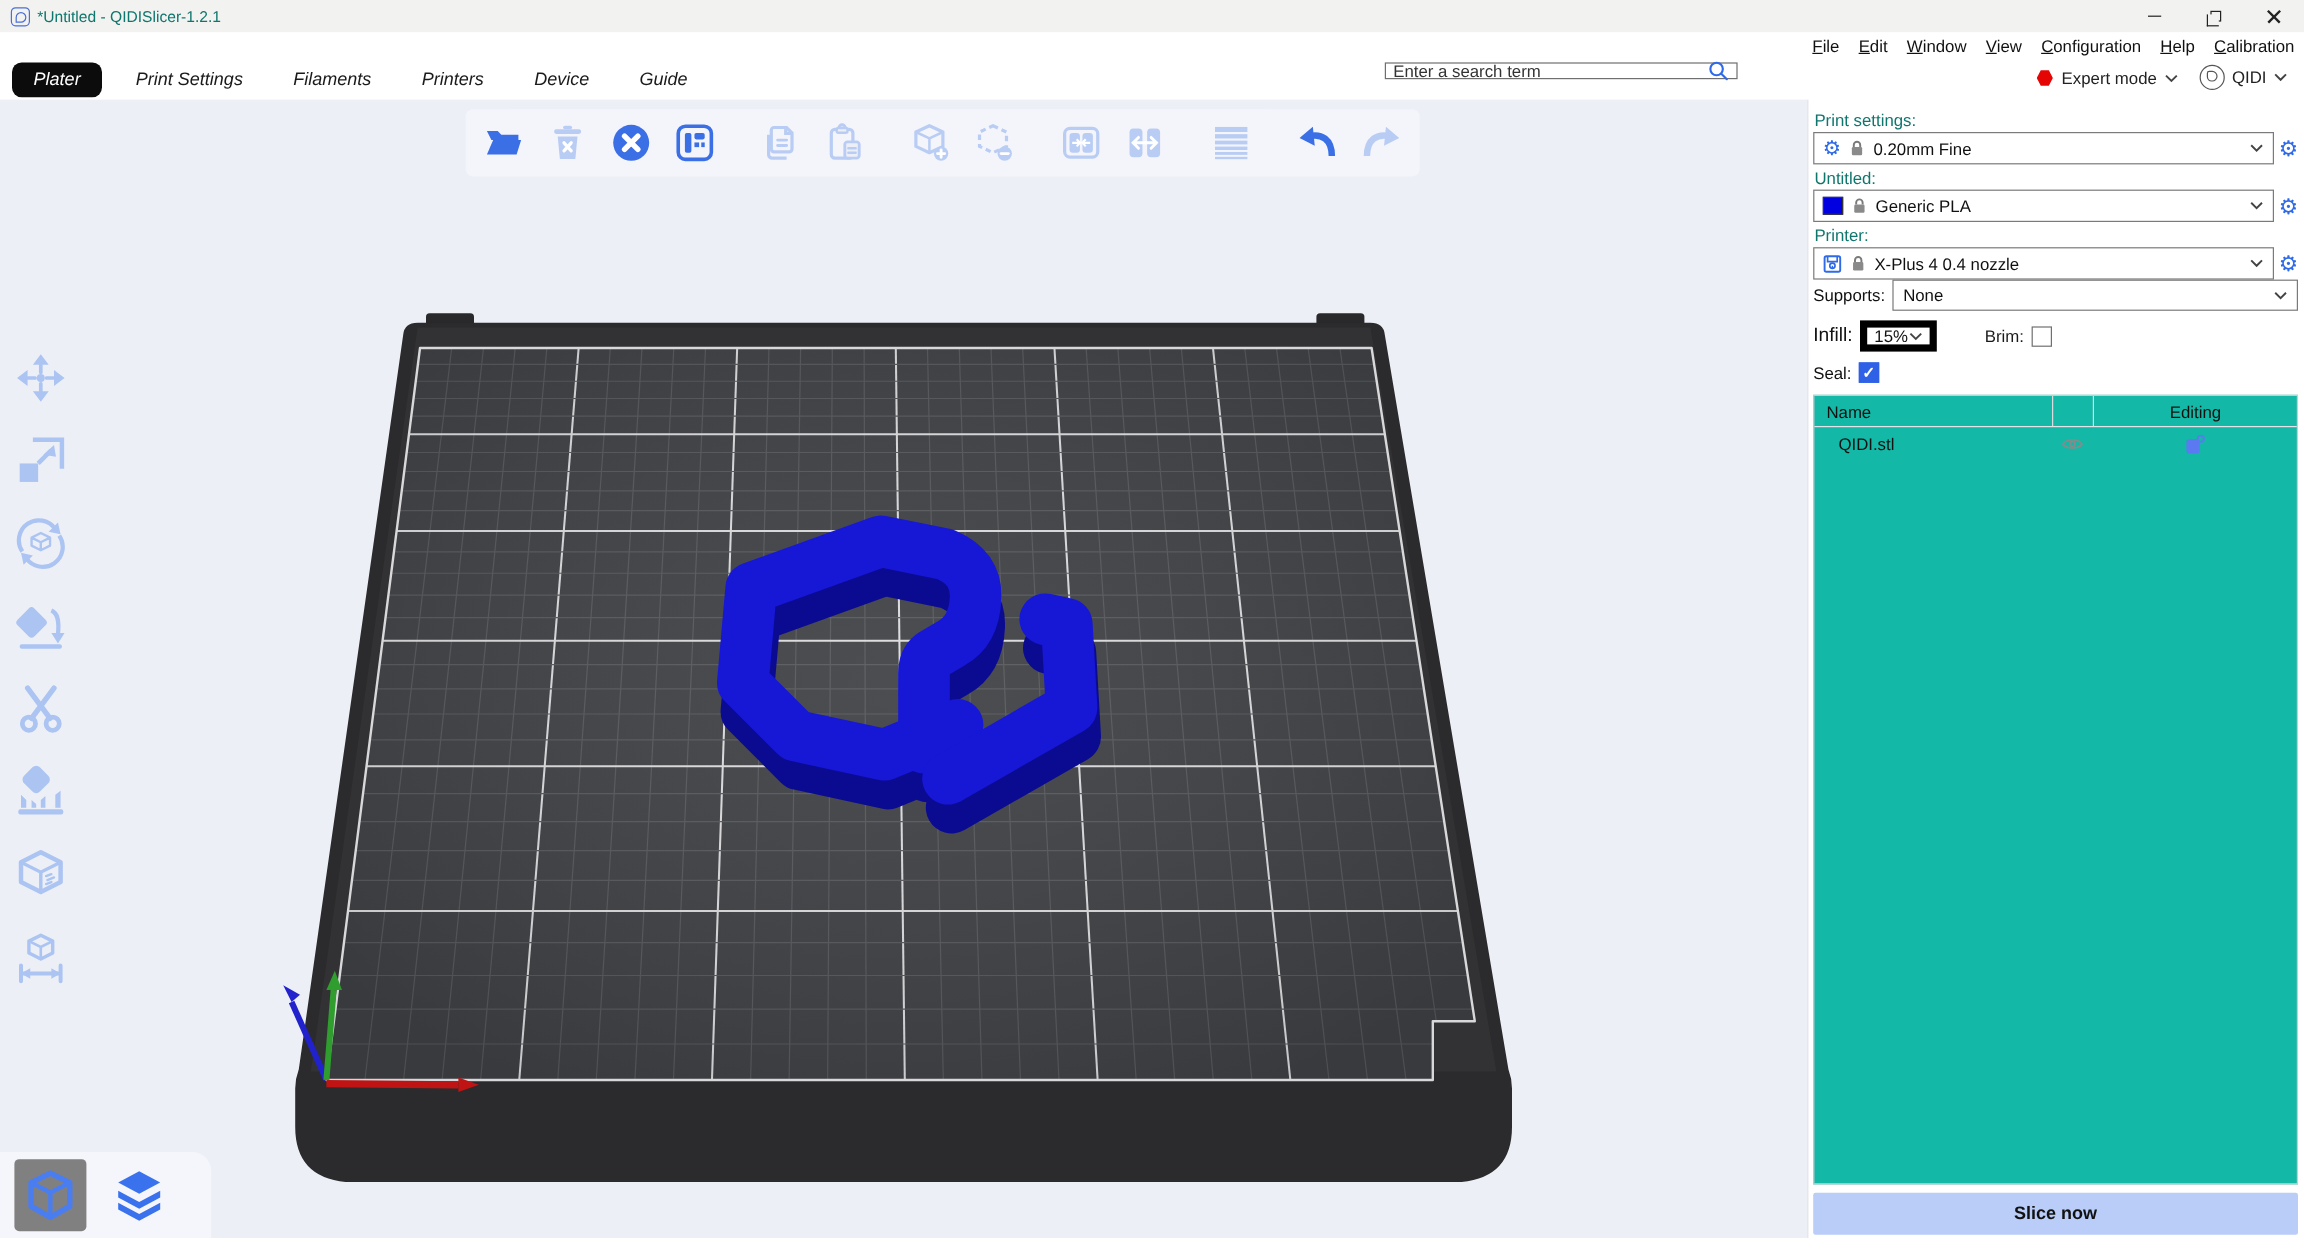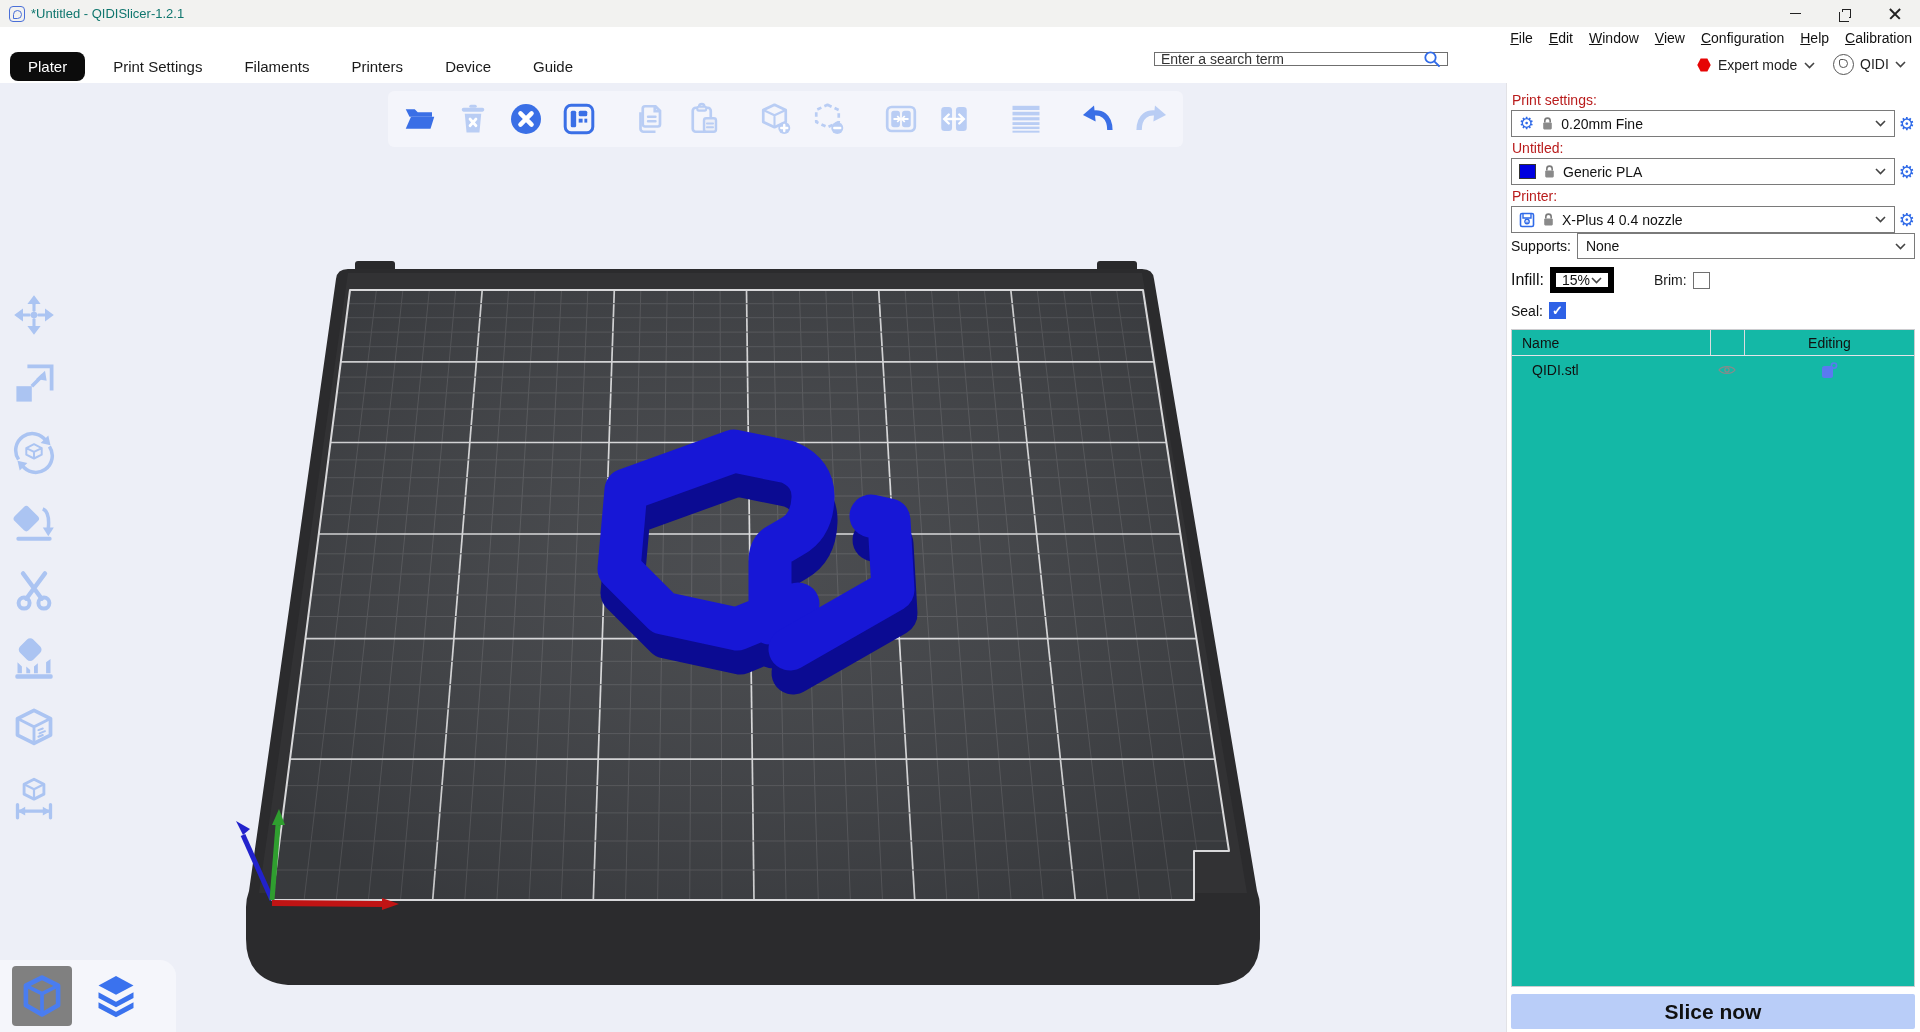--- a/index.html
+++ b/index.html
@@ -21,21 +21,21 @@
   .glyph-close::before,.glyph-close::after { content:""; position:absolute; left:-1px; top:5px; width:14px; height:1.5px; background:#222; }
   .glyph-close::before { transform:rotate(45deg); } .glyph-close::after { transform:rotate(-45deg); }
 
   
   .menubar { position:absolute; left:0; top:27px; width:100%; height:22px; background:#fff; display:flex; align-items:center; padding-left:4px;justify-content:flex-end; }
   .menu-item { font-size:14px; padding:2px 8px; color:#111; cursor:default; display:inline-block; }
   .menu-item::first-letter { text-decoration:underline; }
 
   
   .tabbar { position:absolute; left:0; top:49px; width:100%; height:34px; background:#fff; display:flex; align-items:center; }
-  .tab { font-size:15px; color:#1a1a1a; padding:5px 14px; margin-right:14px; border-radius:8px; white-space:nowrap; }
+  .tab { font-size:15px; color:#1a1a1a; padding:5px 14px; margin-right:14px; border-radius:8px; white-space:nowrap;font-style:italic; }
   .tab.active { background:#0c0c0c; color:#fff; margin-left:10px; padding:6px 18px; }
   .search-box { position:absolute; left:1154px; top:3px; width:294px; height:14px; border:1px solid #6f6f6f; background:#fff; display:flex; align-items:center; }
   .search-box input { flex:1; border:none; outline:none; font-size:14px; padding:0 6px; font-family:"Liberation Sans",sans-serif; color:#111; background:transparent; }
   .search-box input::placeholder { color:#333; }
   .mode-group { position:absolute; left:1697px; top:3px; height:26px; display:flex; align-items:center; gap:7px; }
   .hexagon { width:14px; height:14px; background:#e60505; clip-path:polygon(26% 4%, 74% 4%, 98% 50%, 74% 96%, 26% 96%, 2% 50%); }
   .mode-label,.account-label { font-size:14px; color:#222; }
   .chev { width:11px; height:7px; }
   .account-group { position:absolute; left:1833px; top:1px; height:28px; display:flex; align-items:center; gap:6px; }
   .account-logo { width:21px; height:21px; border:1.6px solid #555; border-radius:50%; position:relative; }
@@ -55,21 +55,21 @@
   .left-toolbar { position:absolute; left:10px; top:208px; display:flex; flex-direction:column; gap:21px; }
   .lt-btn { width:48px; height:48px; display:flex; align-items:center; justify-content:center; border-radius:6px; }
 
   
   .view-switch { position:absolute; left:0; bottom:0; width:176px; height:72px; background:#f5f6fb; border-radius:0 16px 0 0; display:flex; align-items:center; gap:14px; padding-left:12px; }
   .vs-btn { width:60px; height:60px; border-radius:4px; display:flex; align-items:center; justify-content:center; }
   .vs-btn.selected { background:#808080; }
 
   
   .right-panel { position:absolute; left:1506px; top:0; width:414px; height:949px; background:#fff; border-left:1px solid #e2e2e6; padding:6px 5px 0 4px; display:flex; flex-direction:column; }
-  .rp-label { font-size:14px; color:#b91c1c; margin:3px 0 2px 1px; }
+  .rp-label { font-size:14px; color:#0f766e; margin:3px 0 2px 1px; }
   .combo-row { display:flex; align-items:center; gap:4px; }
   .combo { flex:1; height:27px; border:1px solid #7a7a7a; background:#fff; display:flex; align-items:center; gap:7px; padding:0 8px 0 7px; }
   .combo-text { font-size:14px; color:#111; flex:1; white-space:nowrap; overflow:hidden; }
   .gear { color:#2f6ae8; font-size:17px; line-height:1; }
   .gear.outside { font-size:18px; }
   .swatch { width:17px; height:15px; border:1px solid #333; }
   .supports-row { display:flex; align-items:center; margin-top:0; }
   .supports-row .rp-inline-label { font-size:14px; margin-right:6px; }
   .supports-combo { flex:1; height:26px; border:1px solid #7a7a7a; display:flex; align-items:center; padding:0 8px; }
   .infill-row { display:flex; align-items:center; margin-top:8px; }
@@ -84,21 +84,21 @@
   .object-list { margin-top:10px; border:1px solid #cccccf; flex:1; display:flex; flex-direction:column; background:#14b8a6; }
   .ol-header { display:flex; height:26px; align-items:center; border-bottom:1px solid #e4e4e8; }
   .ol-col-name { width:198px; font-size:14px; padding-left:10px; color:#111; }
   .ol-col-eye { width:34px; border-left:1px solid #dcdcdf; height:100%; }
   .ol-col-edit { flex:1; border-left:1px solid #dcdcdf; height:100%; display:flex; align-items:center; justify-content:center; font-size:14px; color:#111; }
   .ol-row { display:flex; height:28px; align-items:center; }
   .ol-row-name { width:198px; font-size:14px; padding-left:20px; color:#111; }
   .ol-row-eye { width:34px; display:flex; align-items:center; justify-content:center; }
   .ol-row-edit { flex:1; display:flex; align-items:center; justify-content:center; }
 
-  .slice-btn { margin:7px 0 3px 0; height:35px; background:#b9cdf8; border:none; border-radius:2px; font-size:21px; font-weight:bold; color:#111; font-family:"Liberation Sans",sans-serif; }
+  .slice-btn { margin:7px 0 3px 0; height:35px; background:#b9cdf8; border:none; border-radius:2px; font-size:15px; font-weight:bold; color:#111; font-family:"Liberation Sans",sans-serif; }
 </style>
 </head>
 <body>
 
 <div id="app">
 
   <div class="titlebar">
     <span class="app-icon"></span>
     <span class="title-text">*Untitled - QIDISlicer-1.2.1</span>
     <div class="win-controls">

